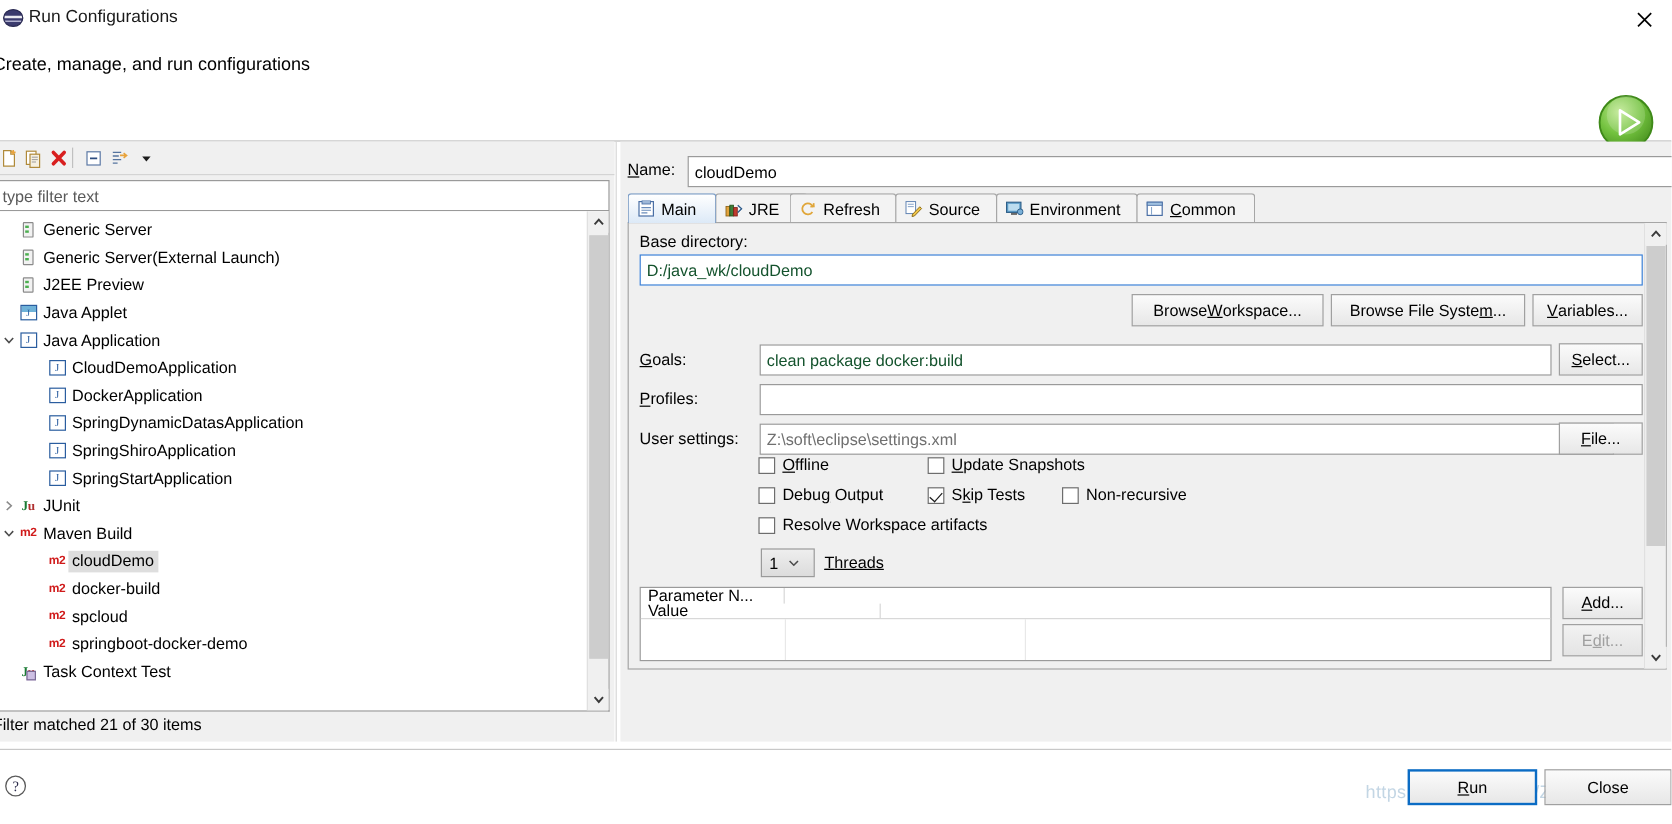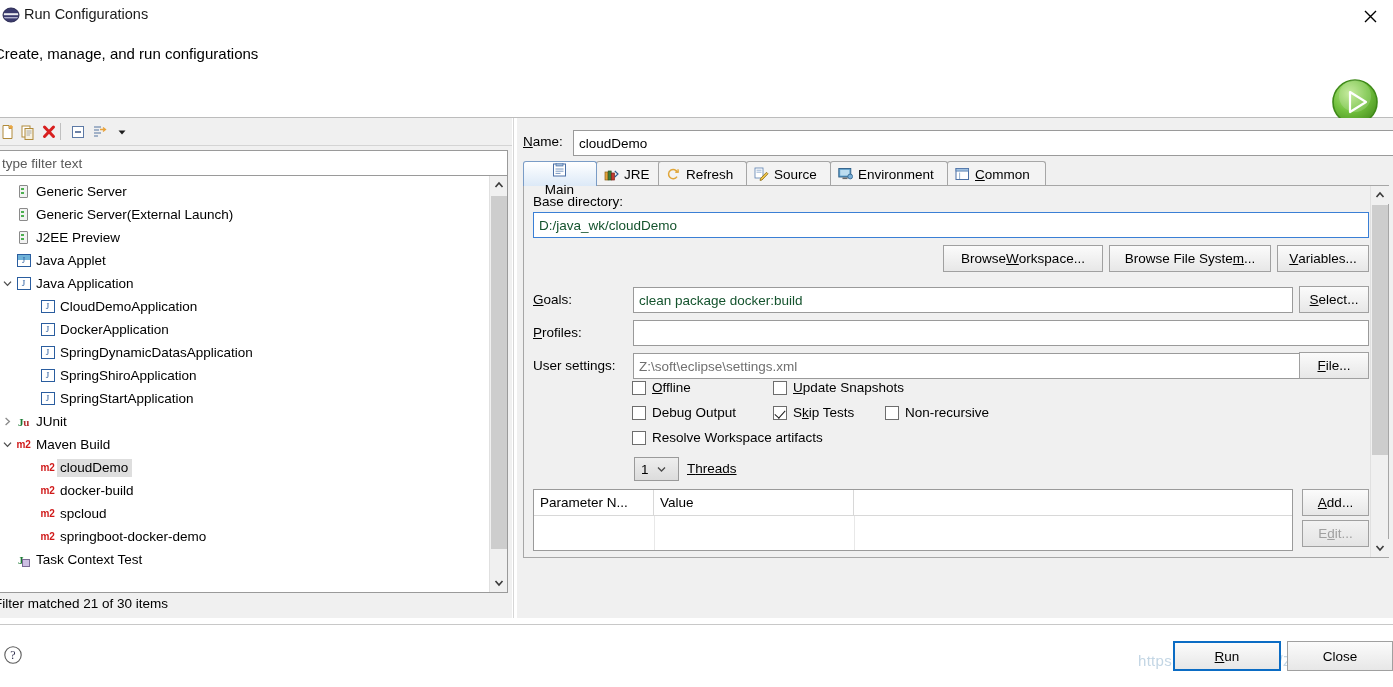--- a/index.html
+++ b/index.html
@@ -204,21 +204,20 @@
     font-size: 13.5px; color:#000; white-space: nowrap;
     border: 1px solid #a6a6a6; border-bottom: none;
     background: #f3f3f3;
     border-top-left-radius: 3px; border-top-right-radius: 3px;
     cursor: pointer;
   }
   .tab.active {
     background: linear-gradient(#ffffff, #dce9f7);
     border-color: #7a9cc6;
     z-index: 3;
-    flex-direction: column;
   }
   .tab-icon { width:15px; height:14px; flex:0 0 15px; display:flex; align-items:center; justify-content:center; }
 
   .tabpanel {
     position: absolute; left: 6px; top: 67px; width: 866px; height: 373px;
     background: #f0f0f0; border: 1px solid #a6a6a6;
   }
   .tp-scroll { position:absolute; left:0; top:0; right:17px; bottom:0; overflow:hidden; }
 
   .lbl { position: absolute; font-size: 13.5px; color:#000; white-space: nowrap; }
@@ -265,21 +264,21 @@
     font-size: 13.5px; color:#000;
   }
   .combo .val { padding: 0 4px 0 6px; }
   .combo .arr { width: 18px; display:flex; align-items:center; justify-content:center; }
 
   .ptable {
     position: absolute; border: 1px solid #9a9a9a; background:#ffffff;
   }
   .ptable-head {
     display:flex; height: 26px; border-bottom: 1px solid #d8d8d8;
-    font-size: 13.5px; color:#000;
+    font-size: 13.5px; color:#000;flex-direction:column;
   }
   .pth {
     display:flex; align-items:center; padding-left: 6px;
     border-right: 1px solid #d8d8d8; height:100%; white-space:nowrap; overflow:hidden;
   }
   .pth:last-child { border-right: 0; }
   .ptable-body { position:absolute; left:0; right:0; top:26px; bottom:0; }
   .ptable-body .colline {
     position:absolute; top:0; bottom:0; width:1px; background:#e8e8e8;
   }

